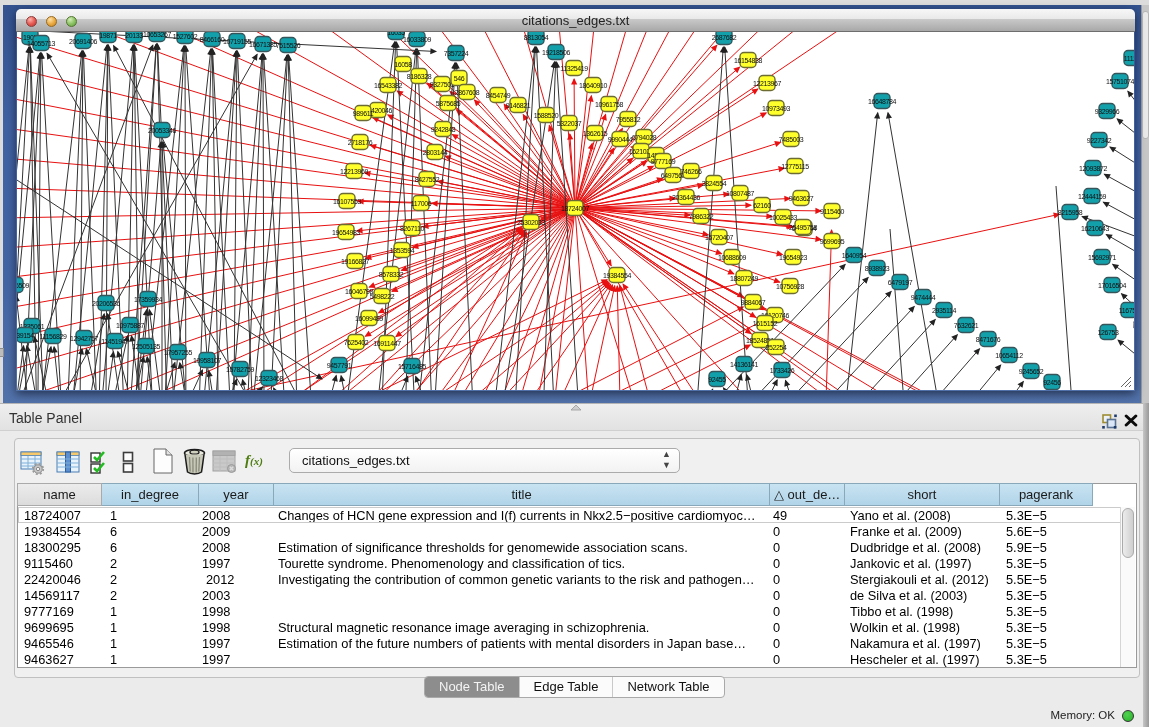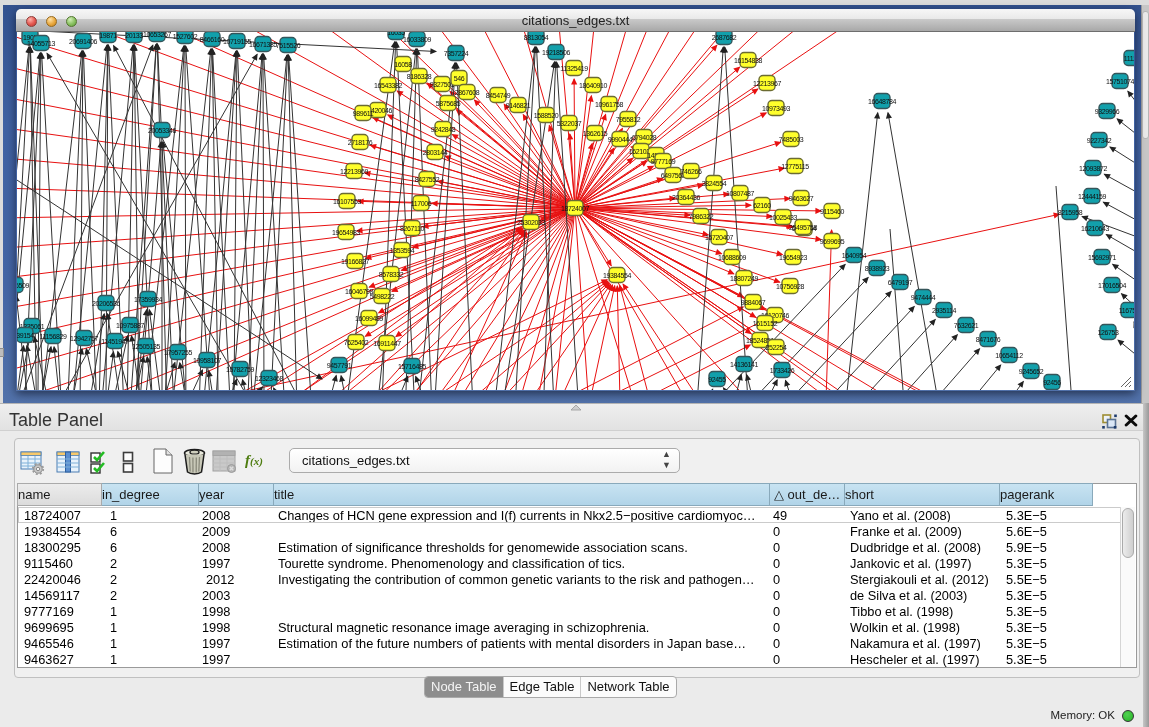--- a/index.html
+++ b/index.html
@@ -8,35 +8,35 @@
 #rstrip{position:absolute;right:0;top:5px;width:8px;height:398px;background:#c6c6c6;border-left:1px solid #9a9a9a}
 #rthumb{position:absolute;right:0.5px;top:6px;width:7px;height:128px;background:#e9e9e9;border:1px solid #b5b5b5;border-radius:3px}
 #win{position:absolute;left:16px;top:9px;width:1119px;height:382px;border-radius:5px 5px 0 0;box-shadow:0 3px 10px rgba(0,0,10,0.55)}
 #tbar{position:absolute;left:0;top:0;width:100%;height:23px;border-radius:5px 5px 0 0;background:linear-gradient(180deg,#f7f7f7 0%,#e9e9e9 45%,#c9c9c9 46%,#a8a8a8 100%);border-bottom:1px solid #6e6e6e}
 #tbar .tl{position:absolute;top:12px;width:11px;height:11px;border-radius:50%;margin-top:-5.5px}
 #ttl{position:absolute;left:0;right:0;top:4px;text-align:center;font-size:13px;color:#222}
 #gcanvas{position:absolute;left:1px;top:23px;width:1117px;height:358px;background:#fff;overflow:hidden}
 
 #panel{position:absolute;left:0;top:403px;width:1149px;height:324px;background:#ebebeb}
 #phead{position:absolute;left:0;top:0;width:100%;height:28px;background:linear-gradient(#efefef,#e2e2e2);border-top:1px solid #b4b4b4;border-bottom:1px solid #d0d0d0}
-#phead span{position:absolute;left:9px;top:6px;font-size:18px;color:#333}
+#phead span{position:absolute;left:9px;top:6px;font-size:14px;color:#333}
 #pbox{position:absolute;left:14px;top:438px;width:1126px;height:240px;background:#f0f0f0;border:1px solid #c0c0c0;border-radius:4px}
 #combo{position:absolute;left:289px;top:448px;width:391px;height:25px;background:linear-gradient(#ffffff,#f2f2f2);border:1px solid #ababab;border-radius:5px;font-size:13px;color:#111;line-height:23px;padding-left:12px}
 #combo .arr{position:absolute;right:8px;top:0px;font-size:9px;color:#444;line-height:11px}
 
 #tbl{position:absolute;left:17px;top:483px;width:1120px;height:185px;background:#fff;border:1px solid #9a9a9a}
-.hc{position:absolute;top:483px;height:23px;background:linear-gradient(#c8e3f2,#b1d4e8);border:1px solid #89a9bb;border-left:none;font-size:13px;color:#1a1a1a;text-align:left;line-height:22px}
+.hc{position:absolute;top:483px;height:23px;background:linear-gradient(#c8e3f2,#b1d4e8);border:1px solid #89a9bb;border-left:none;font-size:13px;color:#1a1a1a;text-align:center;line-height:22px}
 .trow{position:absolute;left:0;width:1120px;height:16px;font-size:12.8px;color:#000}
 .trow span{position:absolute;top:0;white-space:nowrap}
 .ell{overflow:hidden;display:inline-block}
 #vsb{position:absolute;left:1120px;top:507px;width:15px;height:160px;background:#fafafa;border-left:1px solid #d5d5d5}
 #vsbth{position:absolute;left:1121.5px;top:508px;width:12px;height:50px;background:linear-gradient(90deg,#ececec,#cfcfcf);border:1px solid #aaa;border-radius:6px}
 
 #tabs{position:absolute;left:424px;top:676px;height:22px;border:1px solid #a9a9a9;border-radius:4px;background:#fbfbfb;font-size:13px}
-#tabs div{float:left;height:20px;line-height:20px;padding:0 6px;color:#111}
+#tabs div{float:left;height:20px;line-height:20px;padding:0 14px;color:#111}
 #tabs .sel{background:#8d8d8d;color:#f4f4f4;border-radius:3px 0 0 3px}
 #tabs .sep{padding:0;width:1px;background:#c9c9c9}
 #mem{position:absolute;right:34px;top:709px;font-size:11.5px;color:#222}
 #memdot{position:absolute;right:15px;top:710px;width:12px;height:12px;border-radius:50%;background:radial-gradient(circle at 40% 35%,#52d152,#2fbb2f 75%,#28a428);border:1.5px solid #333}
 .icx{position:absolute;top:450px}
 </style></head>
 <body>
 <div id="deskwrap">
     <div id="desk"></div>
 <div id="rstrip">

